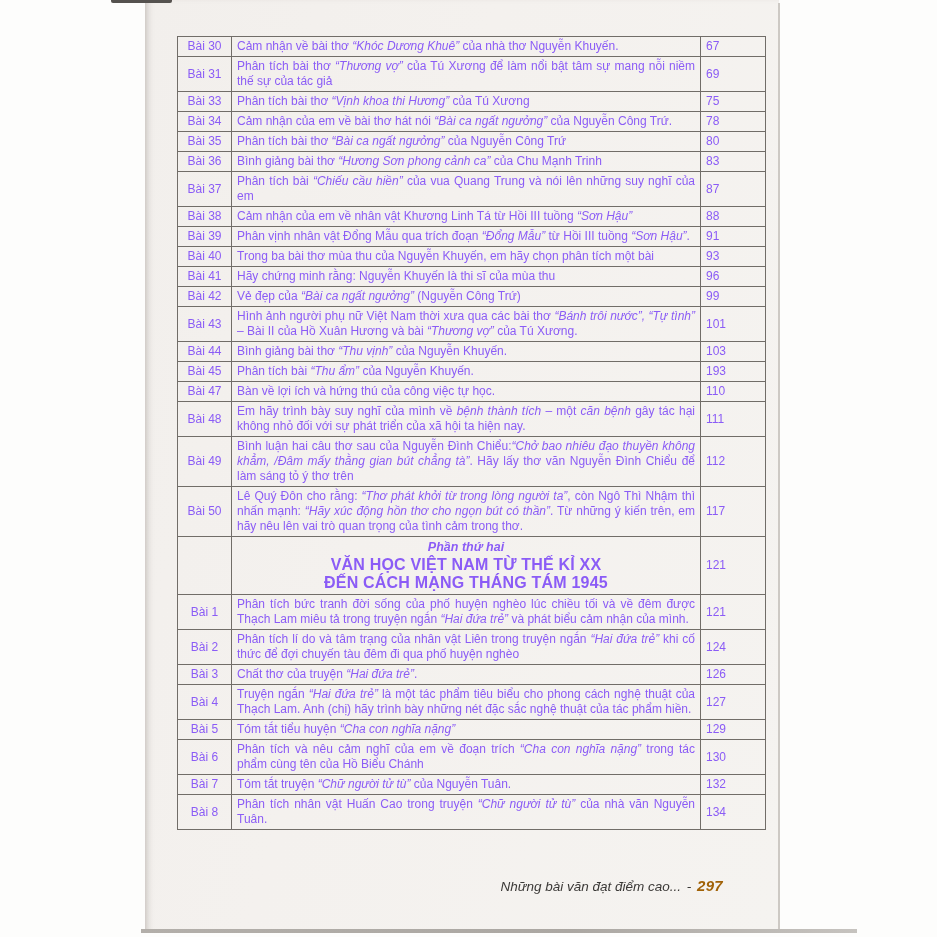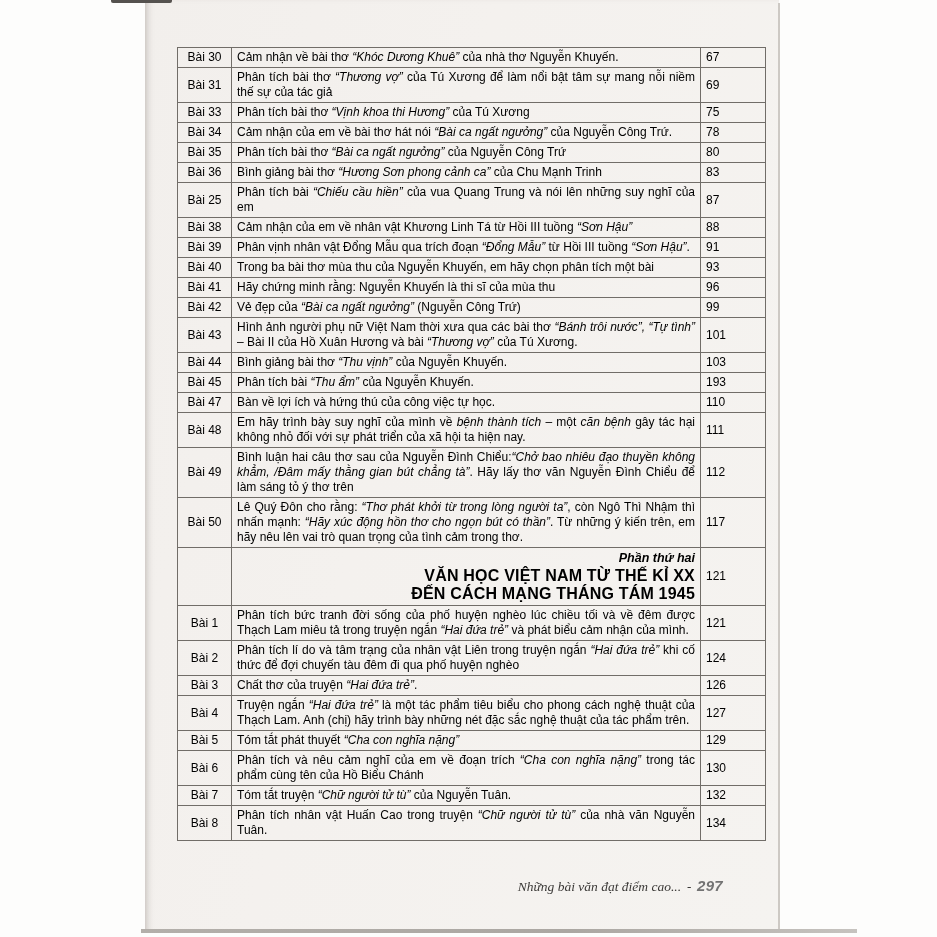--- a/index.html
+++ b/index.html
@@ -15,45 +15,45 @@
     background:linear-gradient(105deg,#f2efec 0%,#f4f1ee 40%,#f5f3f0 100%);
     box-shadow:inset 6px 0 9px -6px rgba(120,112,104,.55);
   }
   .right-edge{position:absolute;left:778px;top:3px;width:2px;height:928px;background:#cdc9c4;}
   .bottom-edge{position:absolute;left:141px;top:929px;width:716px;height:4px;
     background:linear-gradient(to right,#b3afaa 0%,#aba7a2 60%,#c6c3bf 100%);}
   .top-sliver{position:absolute;left:111px;top:0;width:61px;height:3px;background:#55524f;border-radius:0 0 2px 2px;}
 
   
   table.toc{
-    position:absolute;left:177px;top:47px;width:555px;
+    position:absolute;left:177px;top:36px;width:555px;
     border-collapse:collapse;table-layout:fixed;
-    font-size:12px;line-height:15px;color:#000000;border-radius:15px;
+    font-size:12px;line-height:15px;color:#8b5cf6;border-radius:15px;
   }
   table.toc td{
     border:1px solid #716d68;vertical-align:middle;
     padding:2px 5px;background:transparent;
   }
   td.label{width:43px;text-align:center;padding:2px 2px;white-space:nowrap;}
   td.content{width:458px;text-align:justify;padding:2px 6px 2px 8px;}
   td.pagenum{width:54px;text-align:left;padding:2px 8px 2px 4px;}
   .it{font-style:italic;margin-top:9px;}
   td.section-cell{text-align:center;}
-  .sline{text-align:right;}
+  .sline{text-align:center;}
   .s-italic{font-style:italic;font-weight:bold;font-size:12.5px;line-height:17px;}
   .s-bold{font-weight:bold;font-size:16px;letter-spacing:.2px;line-height:18px;}
 
   
   .footer{
     position:absolute;top:877px;left:177px;width:546px;
     text-align:right;font-style:italic;color:#3b3937;font-size:13.5px;
   }
-  .footer .f-title{font-size:13.5px;font-family:Liberation Serif, serif;}
+  .footer .f-title{font-size:13.5px;}
   .footer .f-sep{font-size:13.5px;padding:0 2px;}
-  .footer .f-num{font-weight:bold;font-size:15px;color:#737373;letter-spacing:.3px;}
+  .footer .f-num{font-weight:bold;font-size:15px;color:#a16207;letter-spacing:.3px;}
 </style>
 </head>
 <body>
 
 <div class="page"></div>
 <div class="top-sliver"></div>
 <div class="right-edge"></div>
 <div class="bottom-edge"></div>
 
 <table class="toc">
@@ -82,21 +82,21 @@
         <td class="label">Bài 35</td>
         <td class="content"><span>Phân tích bài thơ </span><span class="it">“Bài ca ngất ngưởng”</span><span> của Nguyễn Công Trứ</span></td>
         <td class="pagenum">80</td>
       </tr>
       <tr>
         <td class="label">Bài 36</td>
         <td class="content"><span>Bình giảng bài thơ </span><span class="it">“Hương Sơn phong cảnh ca”</span><span> của Chu Mạnh Trinh</span></td>
         <td class="pagenum">83</td>
       </tr>
       <tr>
-        <td class="label">Bài 25</td>
+        <td class="label">Bài 37</td>
         <td class="content"><span>Phân tích bài </span><span class="it">“Chiếu cầu hiền”</span><span> của vua Quang Trung và nói lên những suy nghĩ của em</span></td>
         <td class="pagenum">87</td>
       </tr>
       <tr>
         <td class="label">Bài 38</td>
         <td class="content"><span>Cảm nhận của em về nhân vật Khương Linh Tá từ Hồi III tuồng </span><span class="it">“Sơn Hậu”</span></td>
         <td class="pagenum">88</td>
       </tr>
       <tr>
         <td class="label">Bài 39</td>
@@ -172,26 +172,26 @@
         <td class="content"><span>Phân tích lí do và tâm trạng của nhân vật Liên trong truyện ngắn </span><span class="it">“Hai đứa trẻ”</span><span> khi cố thức để đợi chuyến tàu đêm đi qua phố huyện nghèo</span></td>
         <td class="pagenum">124</td>
       </tr>
       <tr>
         <td class="label">Bài 3</td>
         <td class="content"><span>Chất thơ của truyện </span><span class="it">“Hai đứa trẻ”</span><span>.</span></td>
         <td class="pagenum">126</td>
       </tr>
       <tr>
         <td class="label">Bài 4</td>
-        <td class="content"><span>Truyện ngắn </span><span class="it">“Hai đứa trẻ”</span><span> là một tác phẩm tiêu biểu cho phong cách nghệ thuật của Thạch Lam. Anh (chị) hãy trình bày những nét đặc sắc nghệ thuật của tác phẩm trên.</span></td>
+        <td class="content"><span>Truyện ngắn </span><span class="it">“Hai đứa trẻ”</span><span> là một tác phẩm tiêu biểu cho phong cách nghệ thuật của Thạch Lam. Anh (chị) hãy trình bày những nét đặc sắc nghệ thuật của tác phẩm hiền.</span></td>
         <td class="pagenum">127</td>
       </tr>
       <tr>
         <td class="label">Bài 5</td>
-        <td class="content"><span>Tóm tắt phát thuyết </span><span class="it">“Cha con nghĩa nặng”</span></td>
+        <td class="content"><span>Tóm tắt tiểu huyện </span><span class="it">“Cha con nghĩa nặng”</span></td>
         <td class="pagenum">129</td>
       </tr>
       <tr>
         <td class="label">Bài 6</td>
         <td class="content"><span>Phân tích và nêu cảm nghĩ của em về đoạn trích </span><span class="it">“Cha con nghĩa nặng”</span><span> trong tác phẩm cùng tên của Hồ Biểu Chánh</span></td>
         <td class="pagenum">130</td>
       </tr>
       <tr>
         <td class="label">Bài 7</td>
         <td class="content"><span>Tóm tắt truyện </span><span class="it">“Chữ người tử tù”</span><span> của Nguyễn Tuân.</span></td>

